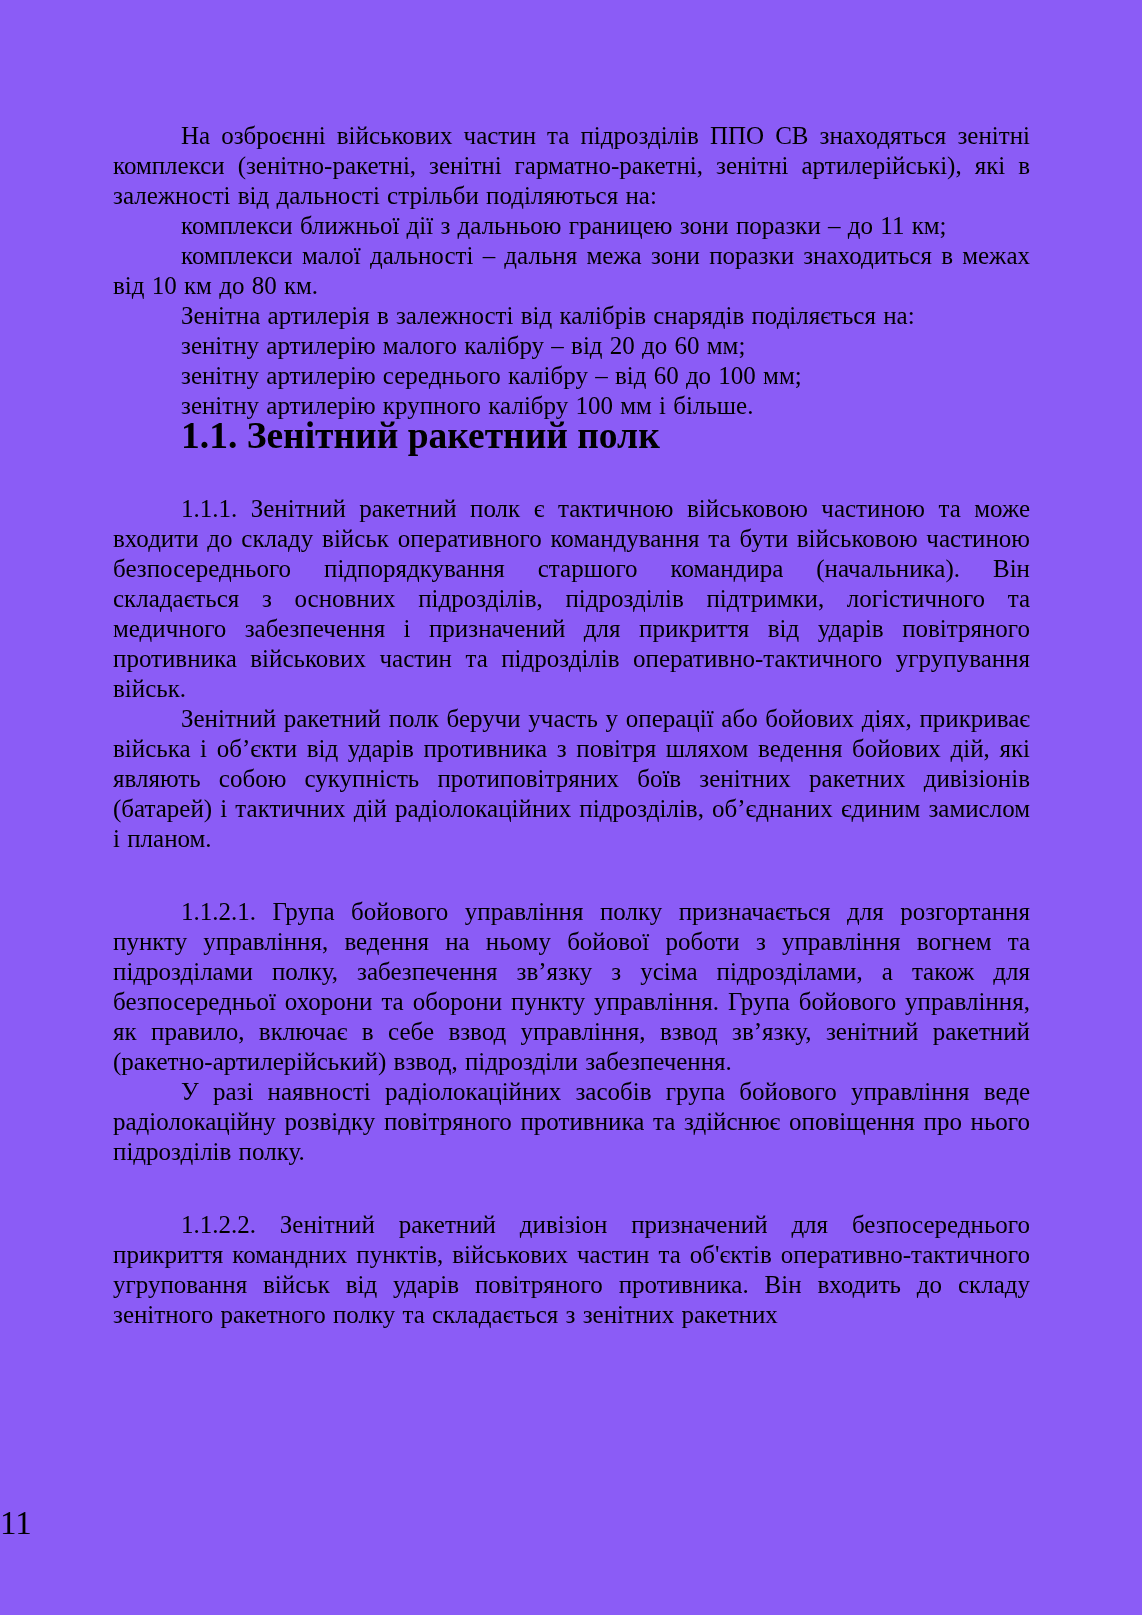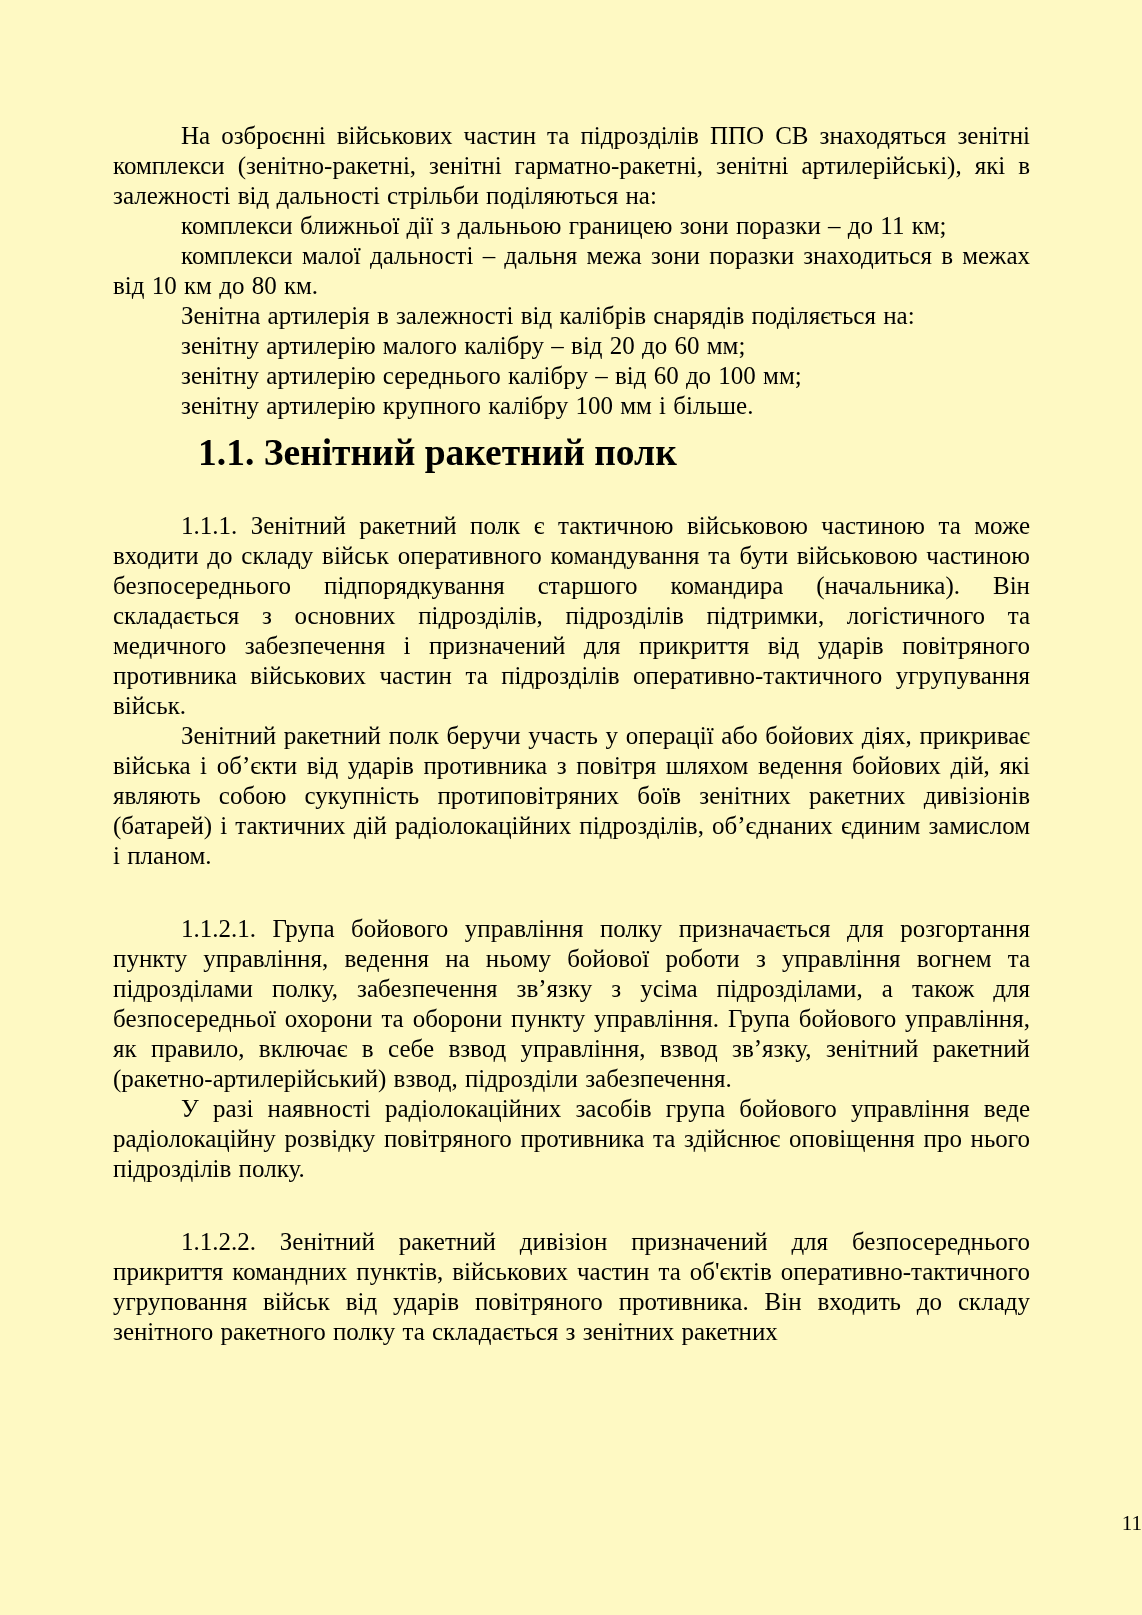--- a/index.html
+++ b/index.html
@@ -4,21 +4,21 @@
 <style>
   html, body {
     margin: 0;
     padding: 0;
     background: #ffffff;
   }
   .page {
     position: relative;
     width: 1142px;
     height: 1615px;
-    background: #fef9c3;
+    background: #8b5cf6;
     color: #000000;
     font-family: "Liberation Serif", "DejaVu Serif", serif;
     overflow: hidden;
   }
   .doc {
     position: absolute;
     left: 113px;
     top: 121px;
     width: 917px;
     font-size: 25px;
@@ -27,32 +27,32 @@
   }
   .para {
     margin: 0;
     text-indent: 68px;
     word-spacing: 1px;
   }
   .gap-above {
     margin-top: 43px;
   }
   .section-heading {
-    margin: 17px;
+    margin: 0;
     text-indent: 68px;
     font-weight: bold;
     text-align: left;
   }
   .page-number {
     position: absolute;
     left: 0;
     top: 1508px;
     width: 100%;
-    text-align: right;
-    font-size: 21px;
+    text-align: left;
+    font-size: 33px;
     line-height: 30px;
   }
 </style>
 </head>
 <body>
 
 <div class="page">
   <div class="doc">
 
     <p class="para">На озброєнні військових частин та підрозділів ППО СВ знаходяться зенітні комплекси (зенітно-ракетні, зенітні гарматно-ракетні, зенітні артилерійські), які в залежності від дальності стрільби поділяються на:</p>

